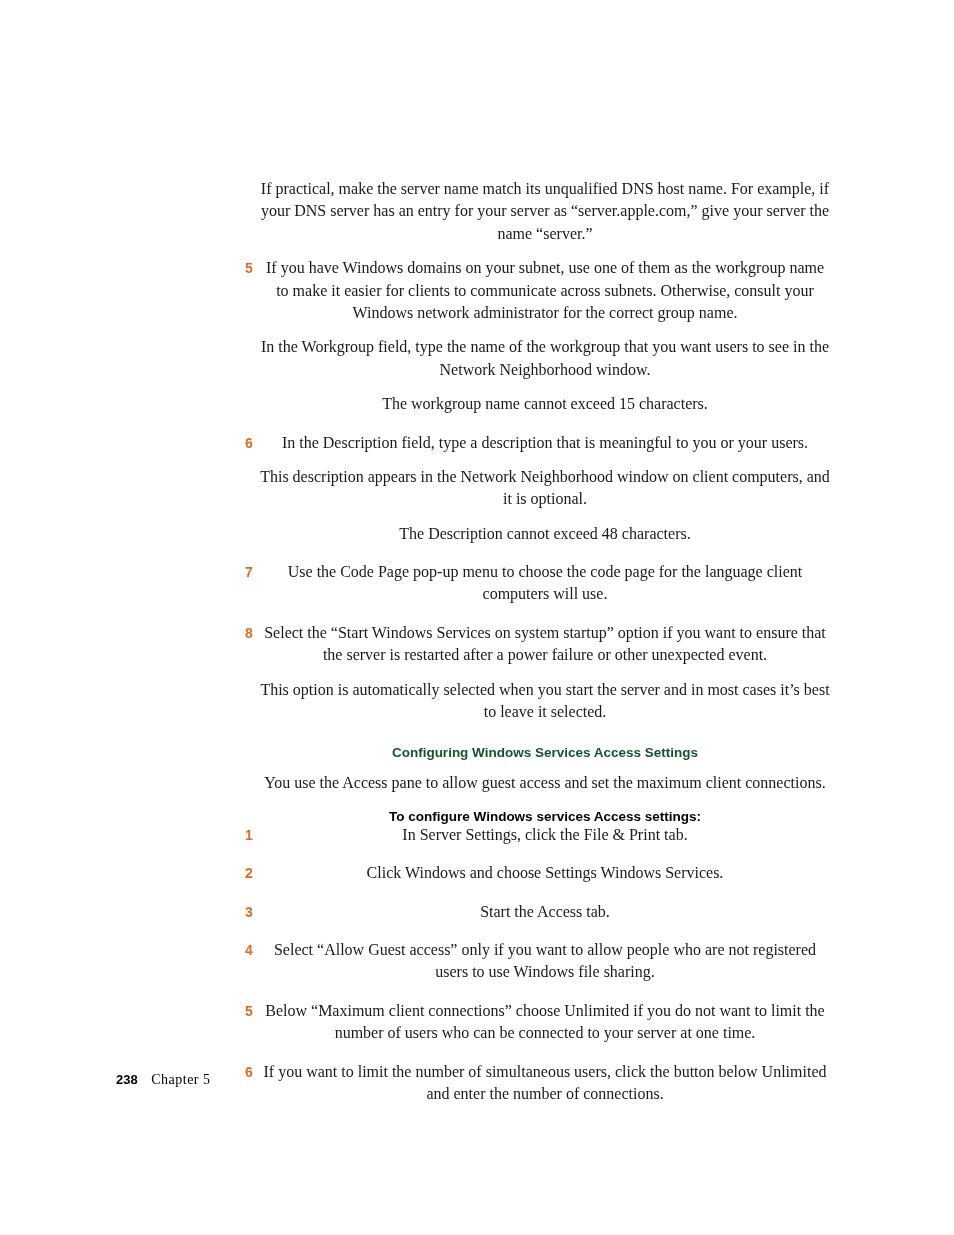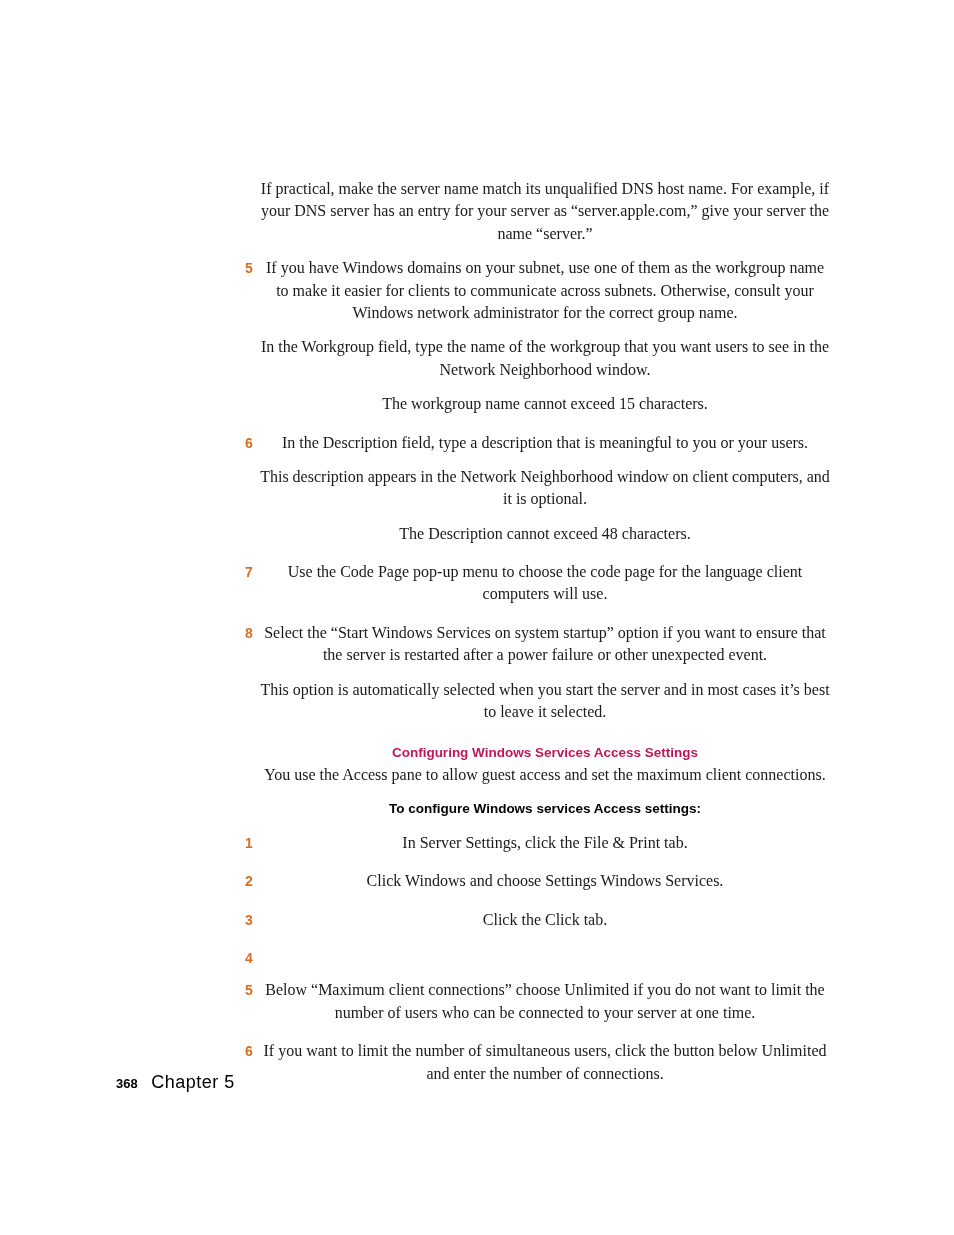--- a/index.html
+++ b/index.html
@@ -44,48 +44,48 @@
   }
   .step-body .para:last-child {
     margin-bottom: 6px;
   }
   .step-block {
     margin-bottom: 10px;
   }
   .section-heading {
     font-family: Arial, Helvetica, sans-serif;
     font-weight: bold;
-    color: #be185d;
+    color: #14532d;
     font-size: 13.5px;
     margin-top: 16px;
-    margin-bottom: 4px;
+    margin-bottom: 12px;
   }
   .subheading {
     font-family: Arial, Helvetica, sans-serif;
     font-weight: bold;
     font-size: 13.5px;
     color: #000;
     margin-top: 14px;
-    margin-bottom: 16px;
+    margin-bottom: 0;
   }
   .footer {
     position: absolute;
     left: 116px;
     top: 1072px;
     font-size: 14px;
   }
   .footer .pg {
     font-family: Arial, Helvetica, sans-serif;
     font-weight: bold;
     font-size: 13px;
     margin-right: 10px;
   }
   .footer .chap {
-    font-family: Liberation Sans, sans-serif;
-    font-size: 18px;
+    font-family: Liberation Serif, serif;
+    font-size: 14px;
     letter-spacing: 0.5px;
   }
 </style>
 </head>
 <body>
 
 <div class="page">
 
   <div class="para">If practical, make the server name match its unqualified DNS host name. For example, if your DNS server has an entry for your server as “server.apple.com,” give your server the name “server.”</div>
 
@@ -148,28 +148,29 @@
           <div class="step-num">2</div>
           <div class="step-body">
             <div class="para">Click Windows and choose Settings Windows Services.</div>
           </div>
         </div>
       </div>
       <div class="step-block">
         <div class="step-row">
           <div class="step-num">3</div>
           <div class="step-body">
-            <div class="para">Click the Click tab.</div>
+            <div class="para">Start the Access tab.</div>
           </div>
         </div>
       </div>
       <div class="step-block">
         <div class="step-row">
           <div class="step-num">4</div>
           <div class="step-body">
+            <div class="para">Select “Allow Guest access” only if you want to allow people who are not registered users to use Windows file sharing.</div>
           </div>
         </div>
       </div>
       <div class="step-block">
         <div class="step-row">
           <div class="step-num">5</div>
           <div class="step-body">
             <div class="para">Below “Maximum client connections” choose Unlimited if you do not want to limit the number of users who can be connected to your server at one time.</div>
           </div>
         </div>
@@ -180,15 +181,15 @@
           <div class="step-body">
             <div class="para">If you want to limit the number of simultaneous users, click the button below Unlimited and enter the number of connections.</div>
           </div>
         </div>
       </div>
     </div>
 
 </div>
 
 <div class="footer">
-  <span class="pg">368</span>
+  <span class="pg">238</span>
   <span class="chap">Chapter  5</span>
 </div>
 
 </body></html>

